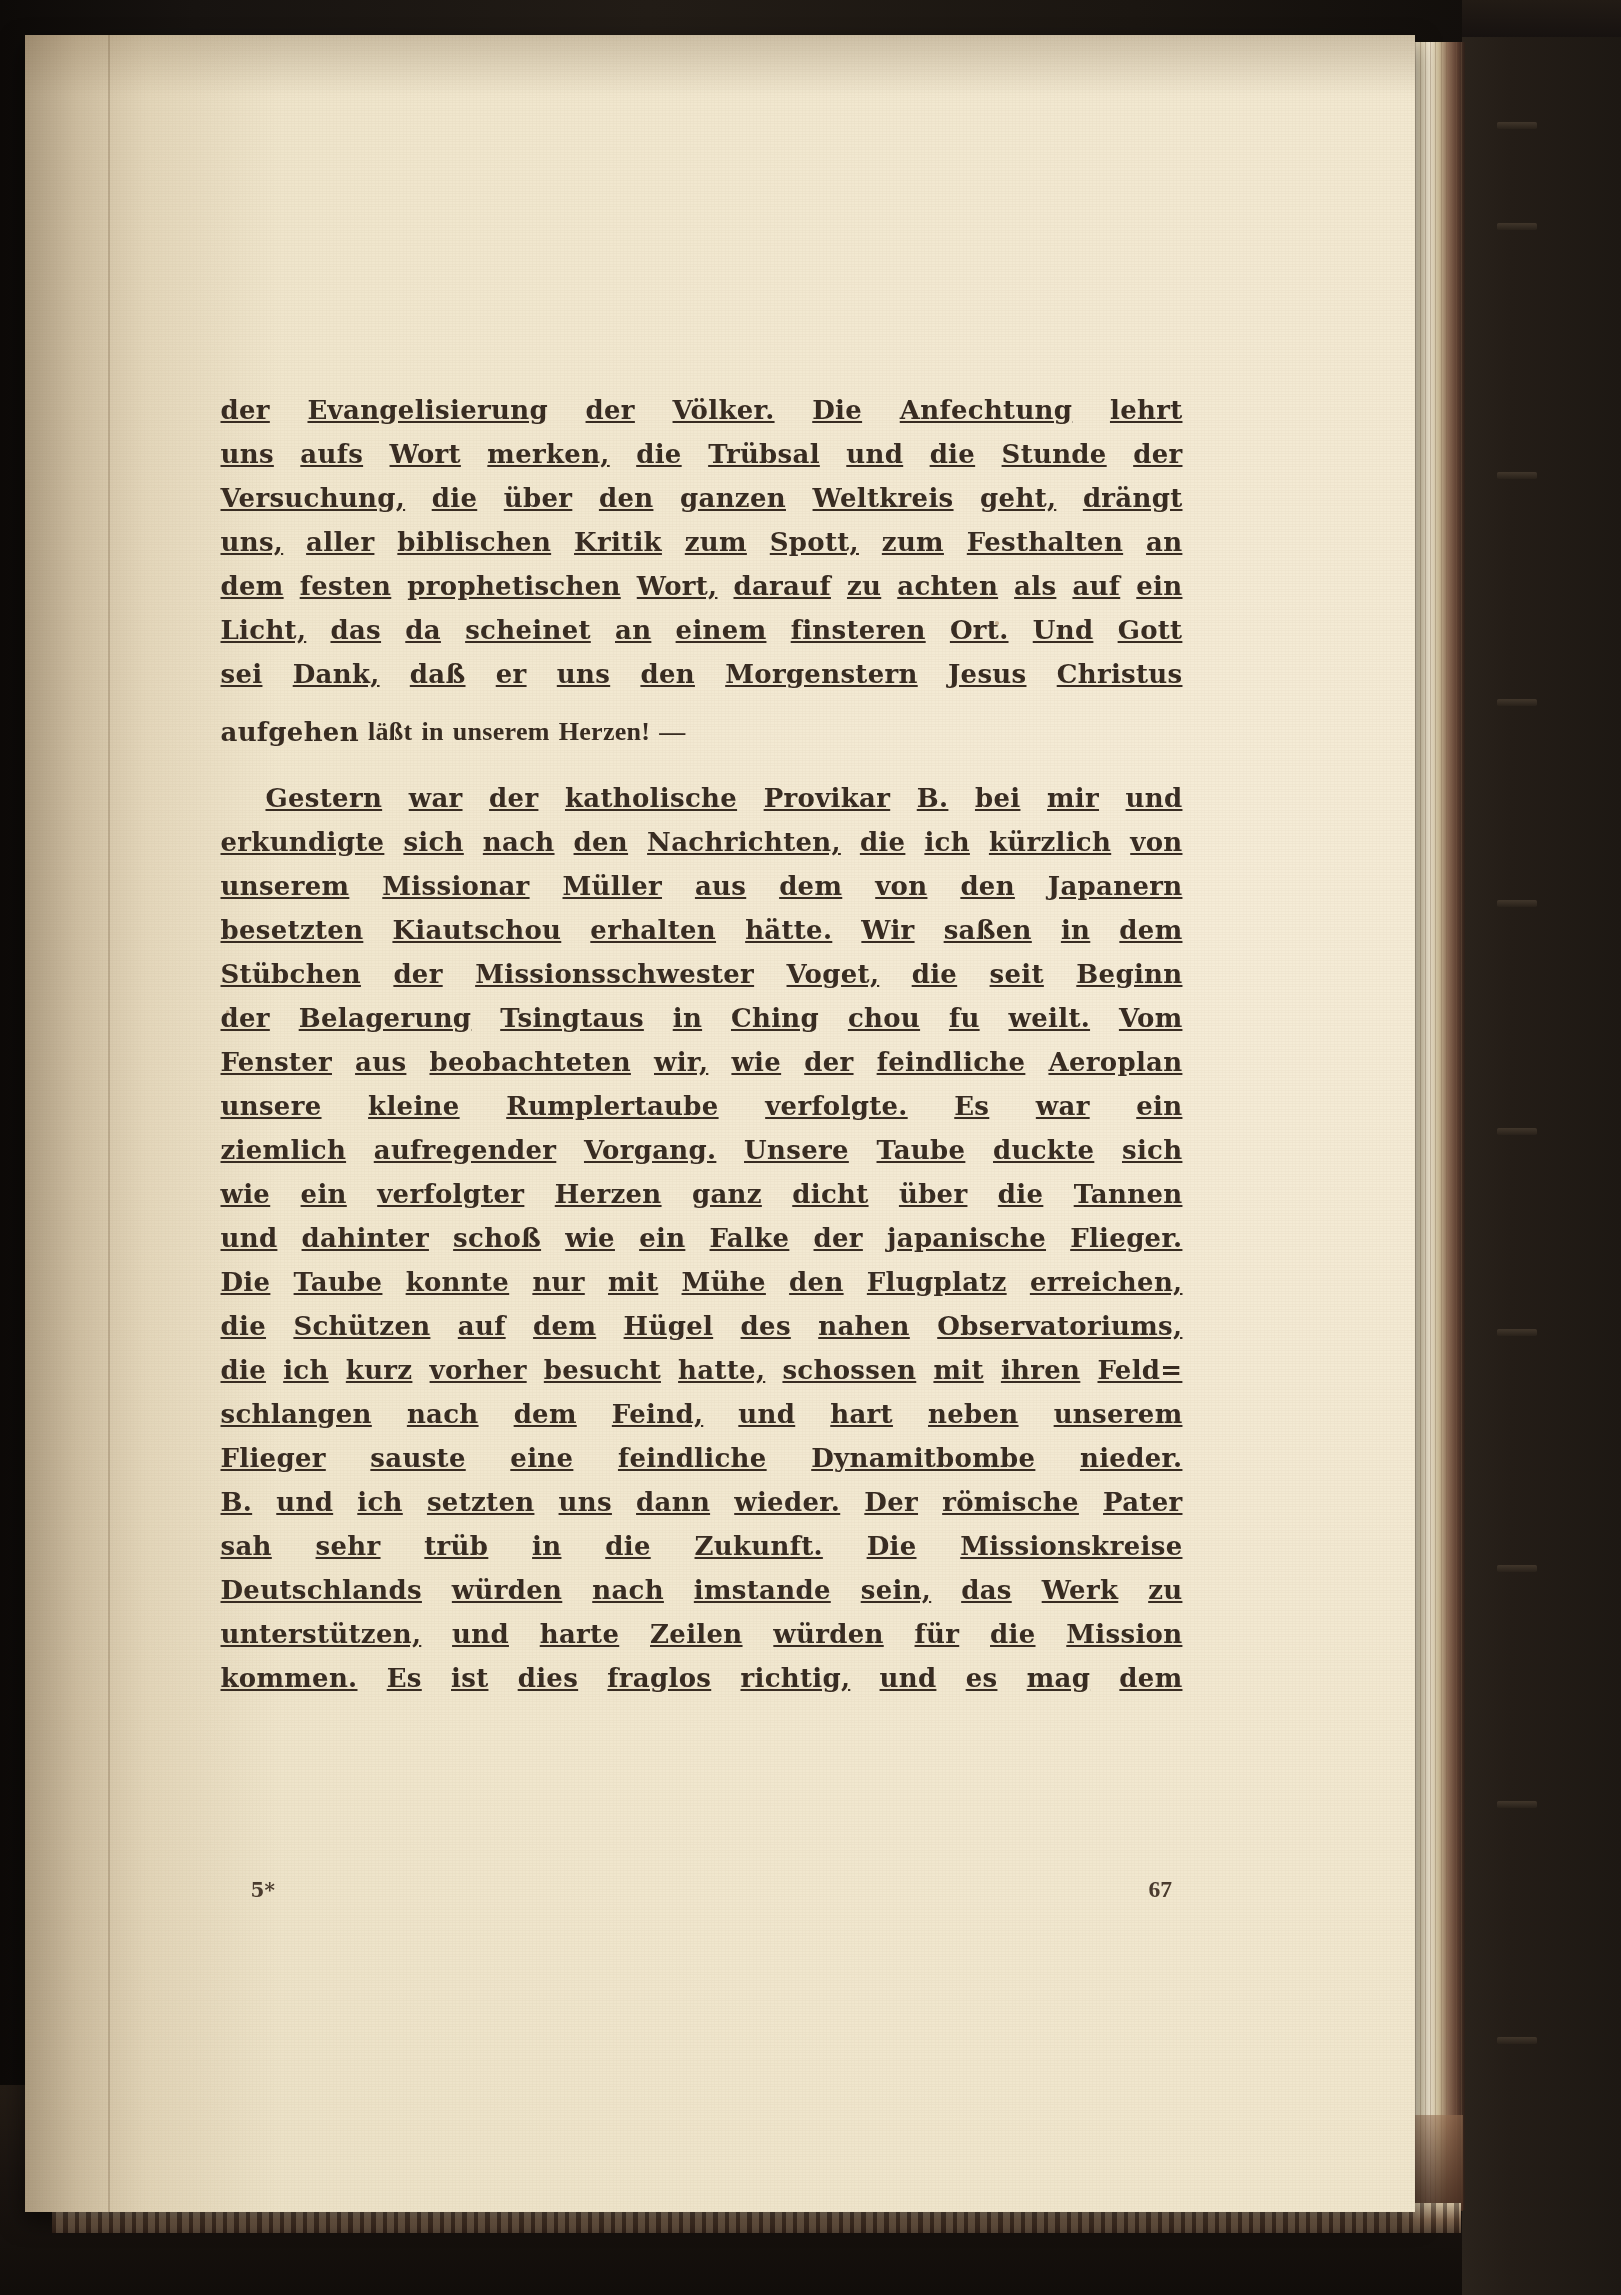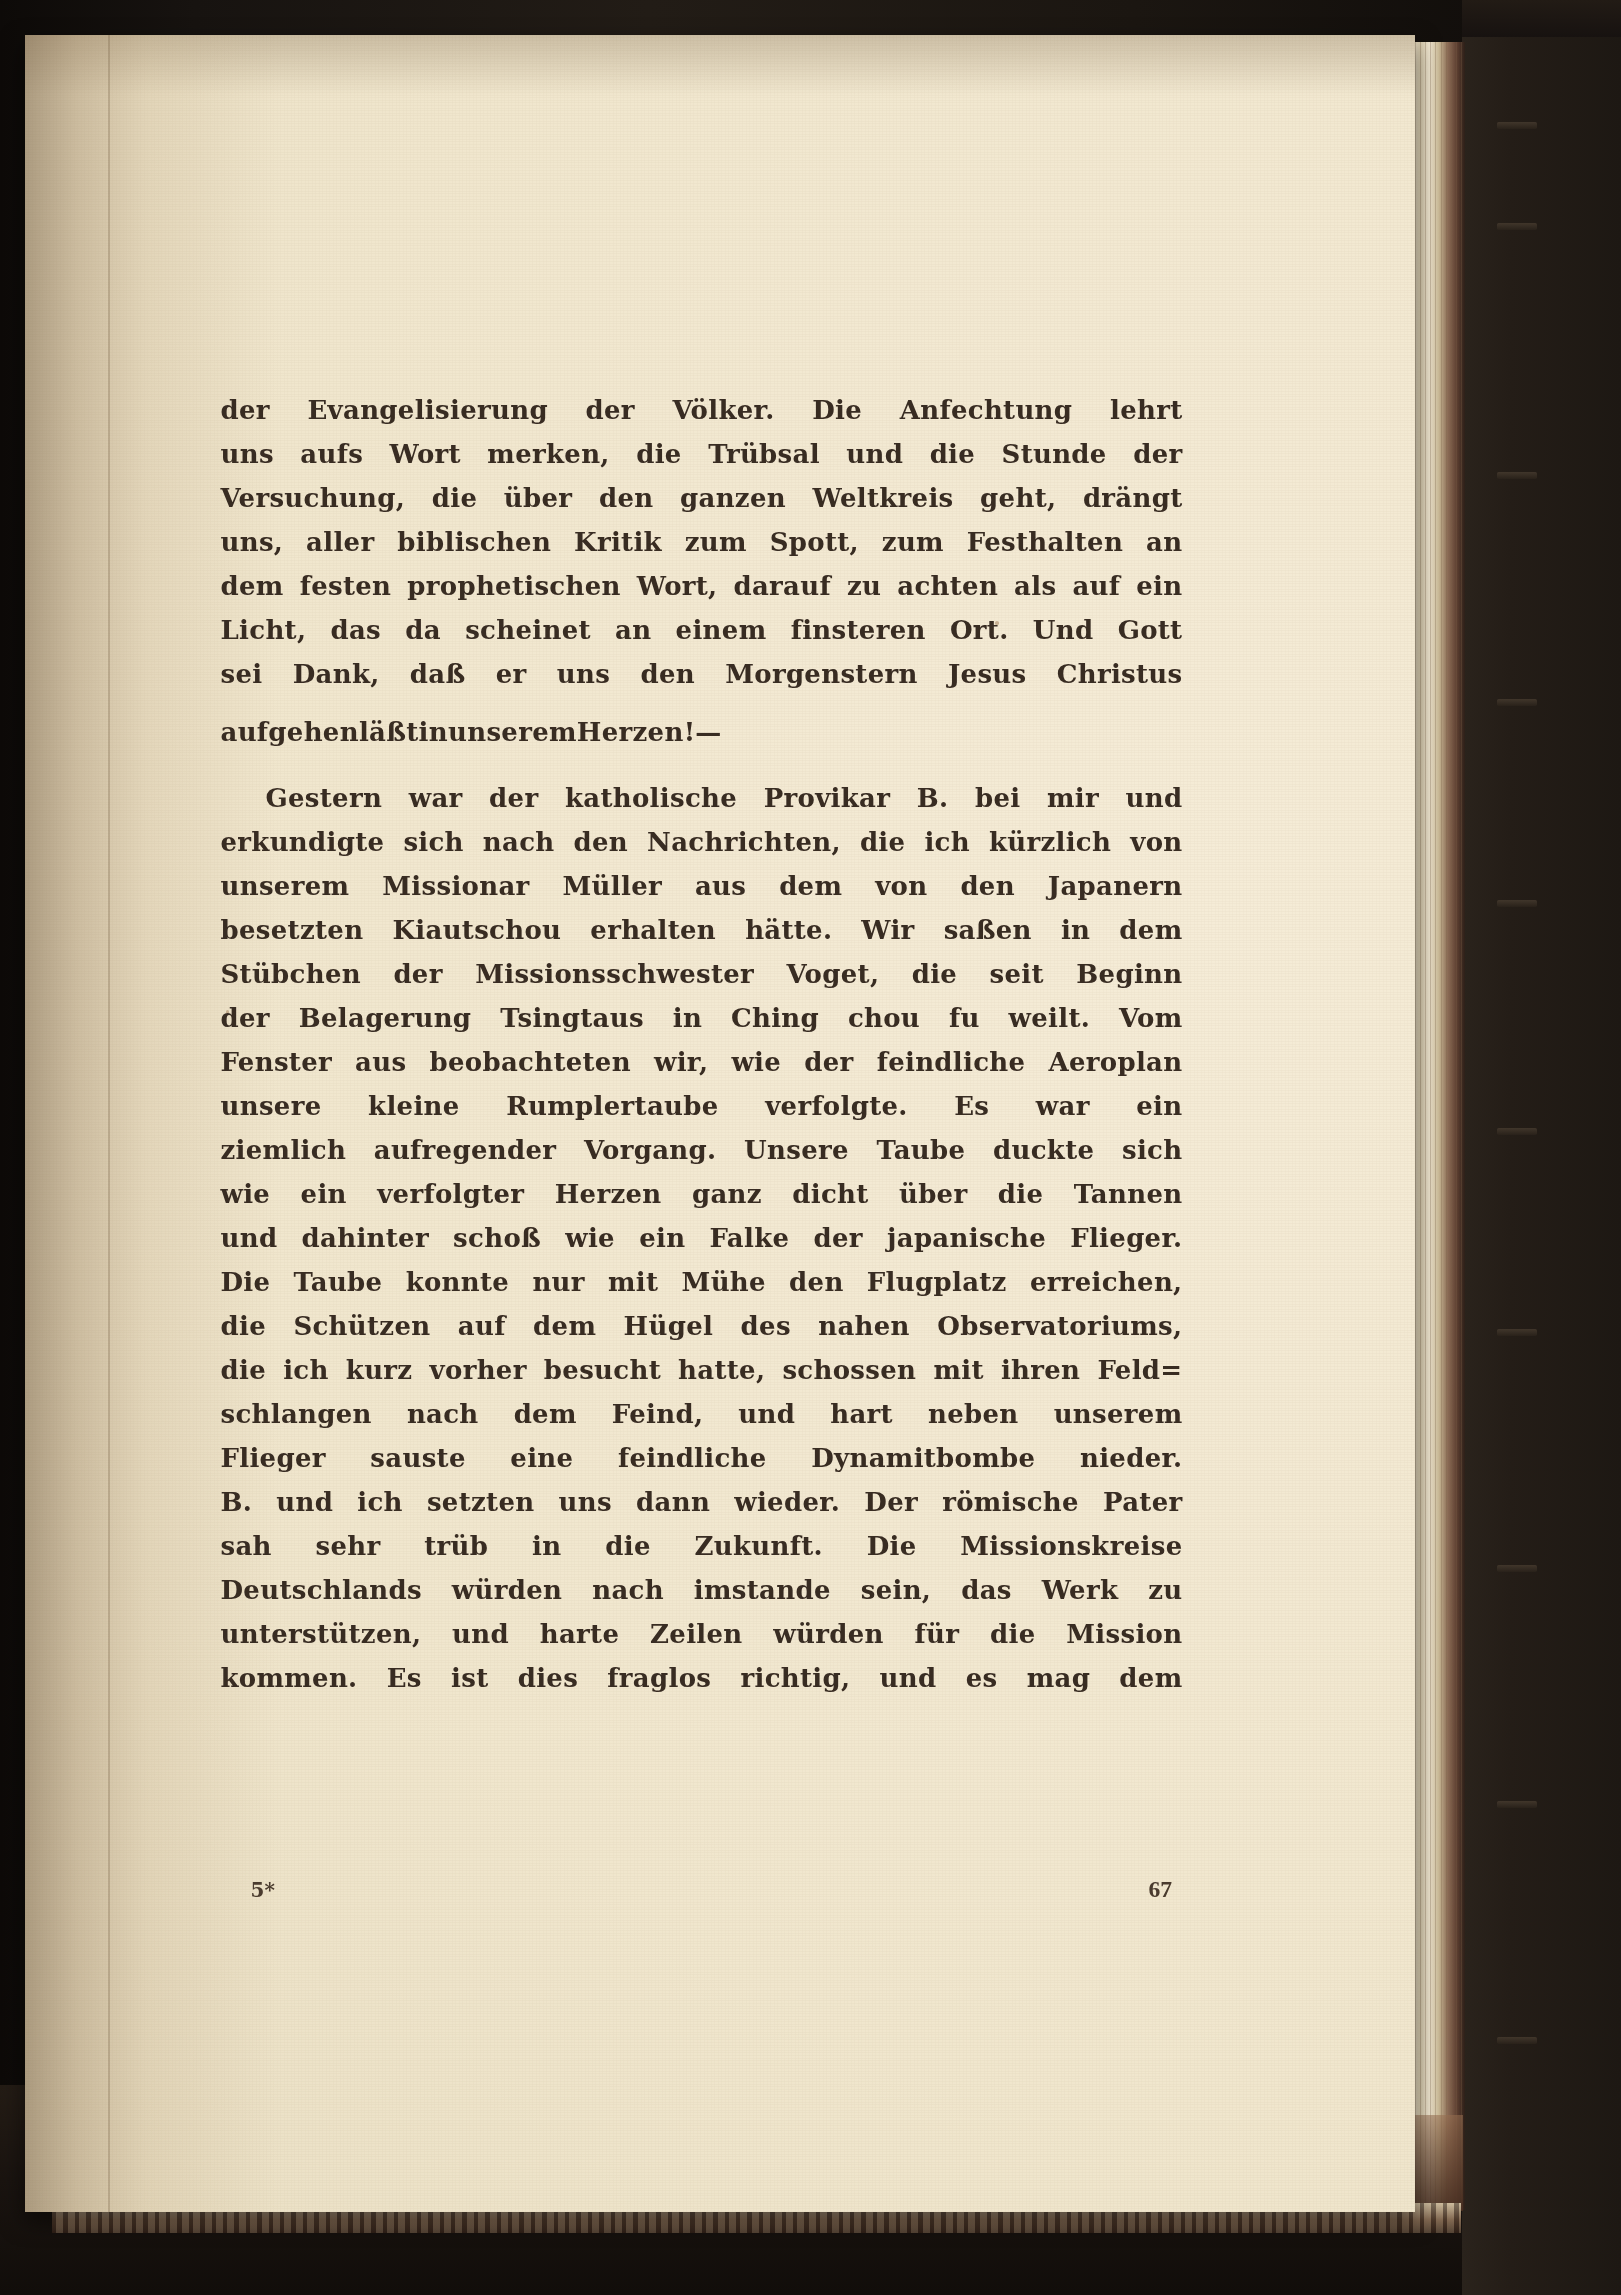--- a/index.html
+++ b/index.html
@@ -165,24 +165,25 @@
     color: #3b2f26;
     white-space: nowrap;
     display: flex;
     align-items: baseline;
     filter: contrast(1.04);
   }
   
   .line.just {
     display: flex;
     justify-content: space-between;
+    text-decoration: underline;
   }
   .line.just > span { display: inline-block; }
   .line.last { justify-content: flex-start; align-items: flex-end; }
-  .line.last > span + span { margin-left: 0; }
+  .line.last > span + span { margin-left: 9px; font-family: Liberation Serif, serif; }
   .line.indent { padding-left: 45px; }
   .line.indent.just { justify-content: space-between; margin-top: 36px; }
 
   
   .footer {
     position: absolute;
     left: 196px;
     top: 1841px;
     width: 962px;
     display: flex;

